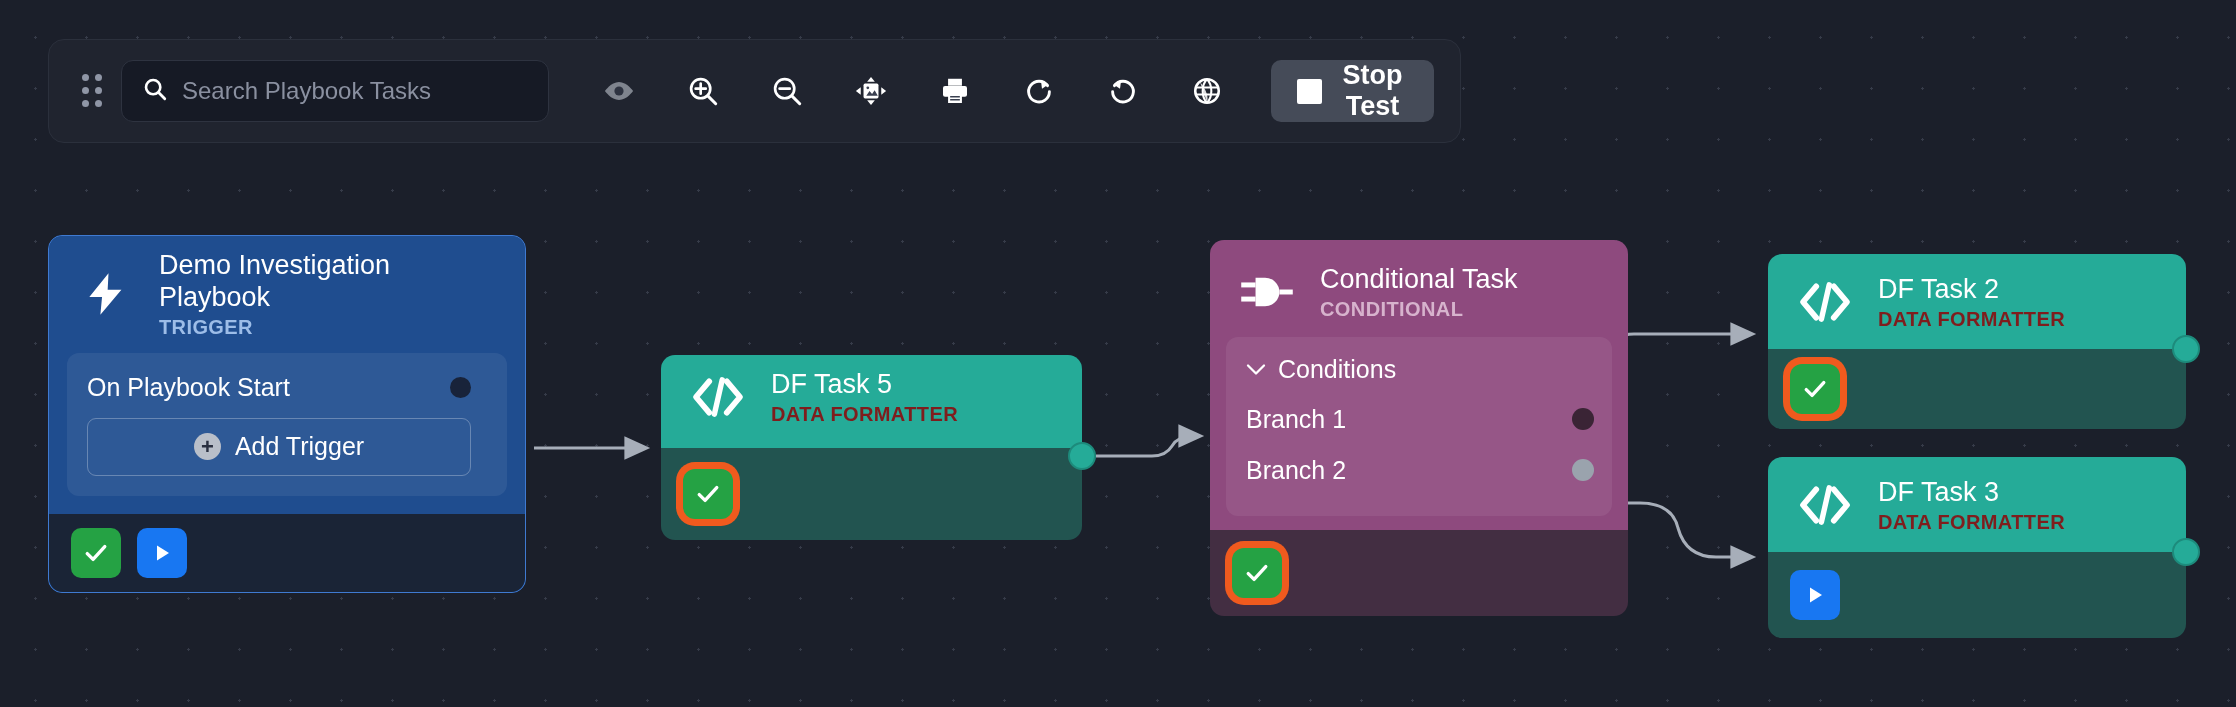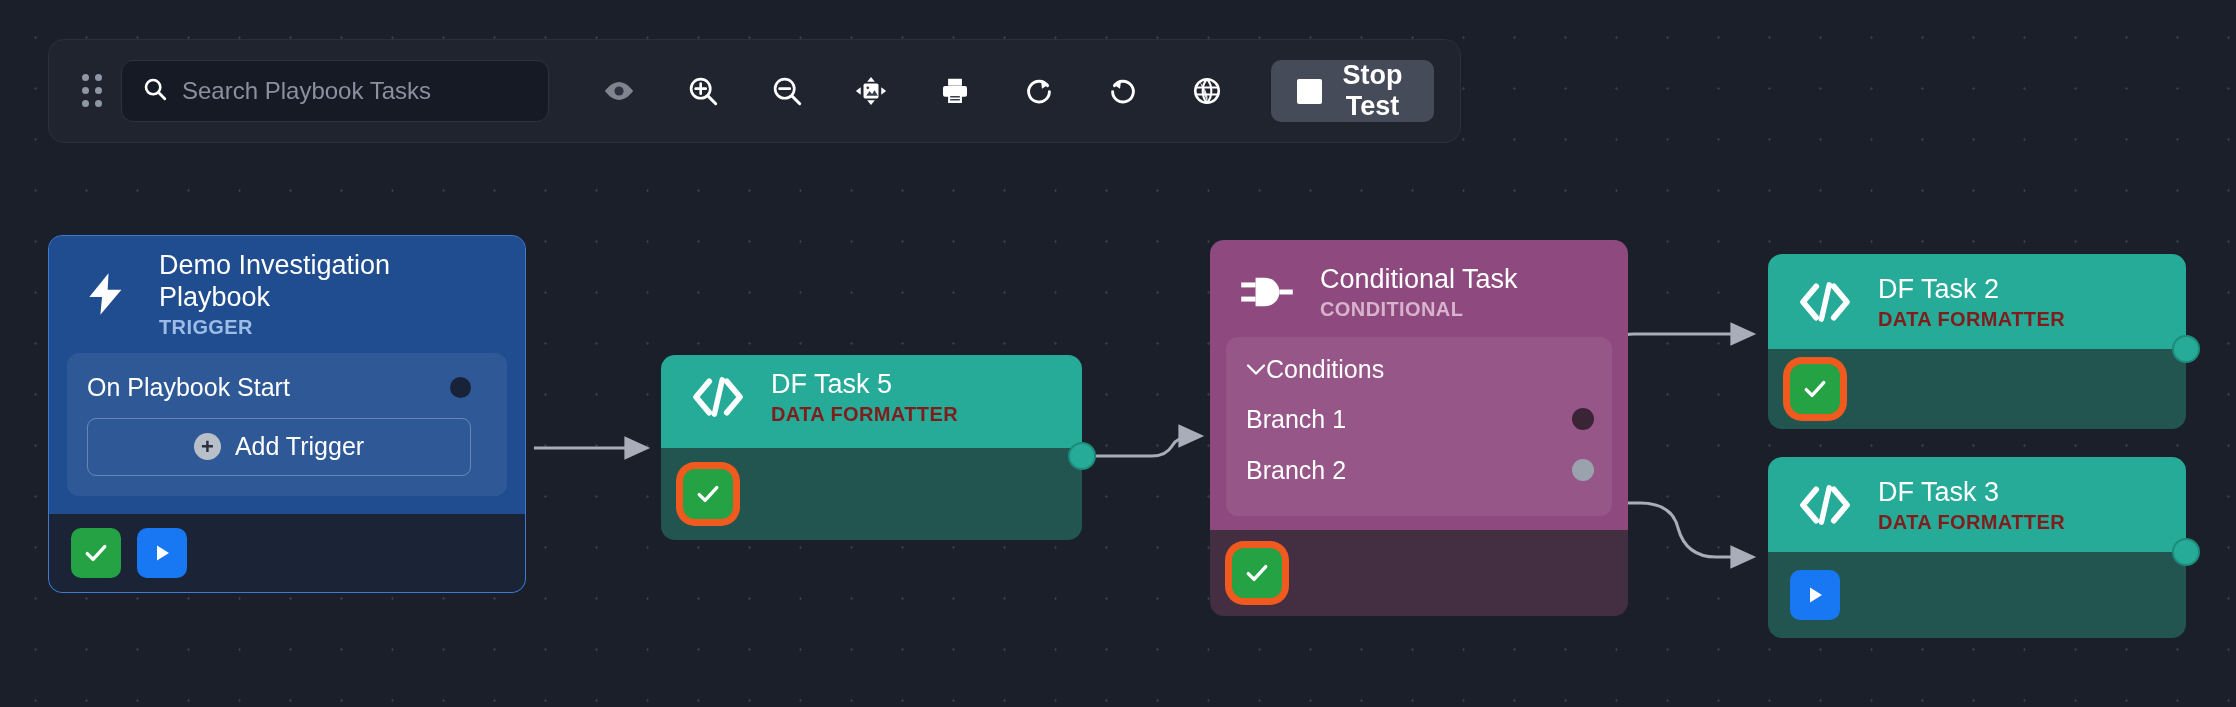--- a/index.html
+++ b/index.html
@@ -231,21 +231,21 @@
   }
   #node-cond .node-head { background: #8e4a7e; padding: 24px 17px 16px 26px; }
   #node-cond .node-sub { color: #d7b3cd; }
   .cond-body { background: #8e4a7e; padding: 0 16px 14px 16px; }
   .cond-panel {
     background: rgba(255,255,255,0.07);
     border-radius: 12px;
     padding: 14px 16px 20px 16px;
   }
   .cond-head {
-    display: flex; align-items: center; 
+    display: flex; align-items: center; gap: 12px;
     color: #fff; font-size: 25px; cursor: pointer;
     padding: 4px 0 10px 4px;
   }
   .branch-row {
     display: flex; align-items: center; justify-content: space-between;
     color: #fff; font-size: 25px;
     padding: 11px 2px 11px 4px;
   }
   .branch-dot { width: 22px; height: 22px; border-radius: 50%; flex: none; }
   #node-cond .node-foot { background: #432e42; min-height: 86px; }

